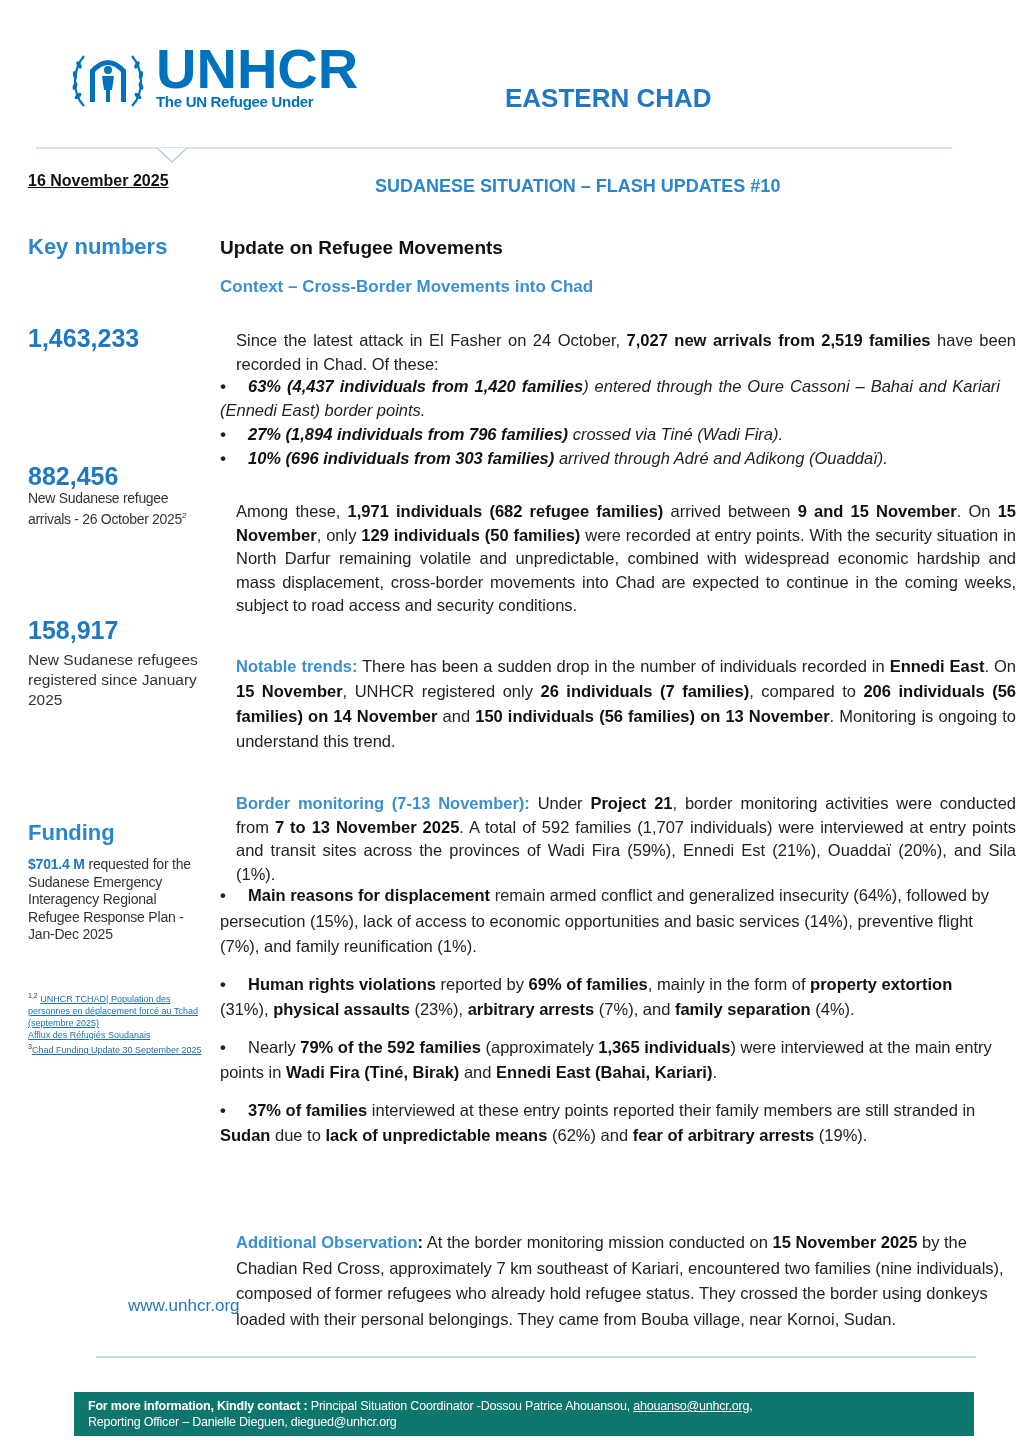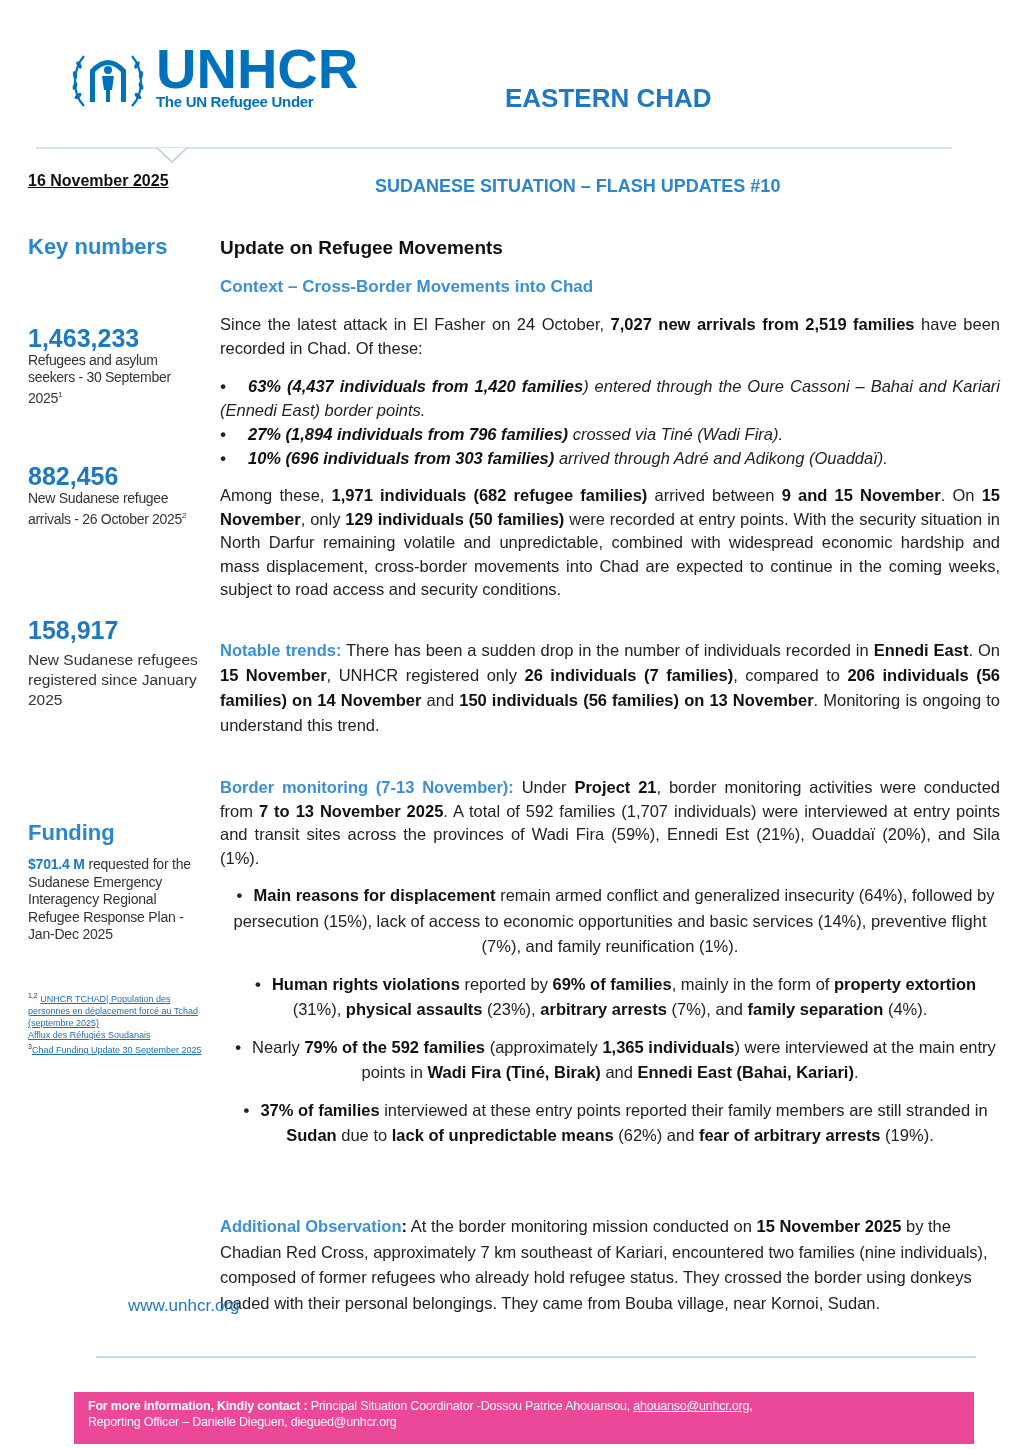--- a/index.html
+++ b/index.html
@@ -30,34 +30,34 @@
   #kn3 .kn-lbl { font-size:15.5px; line-height:20px; letter-spacing:0; margin-top:6px; }
   #funding-h { position:absolute; left:0; top:586px; }
   #funding-txt { position:absolute; left:0; top:622px; width:175px; font-size:14px; line-height:17.5px; color:#333; letter-spacing:-0.2px; }
   #funding-amt { color:#1f78c1; font-weight:bold; }
   #footnotes { position:absolute; left:0; top:756px; width:175px; font-size:9px; line-height:12px; color:#1f6fb5; }
   #footnotes a { color:#1f6fb5; text-decoration:underline; }
   #footnotes sup { font-size:7px; color:#333; }
 
   
   #main { left:220px; top:234px; width:780px; font-size:16.5px; line-height:24px; color:#222; }
-  #main p { margin:0; }
+  #main p { margin:16px; }
   .h-main { font-weight:bold; font-size:19px; color:#111; position:absolute; top:2px; }
   .h-sub { font-weight:bold; font-size:17px; color:#3b8fd3; position:absolute; top:41px; }
   .blk { position:absolute; left:0; width:780px; text-align:justify; }
   .lead { color:#3b8fd3; font-weight:bold; }
   b { color:#111; }
   ul.bul { list-style:none; margin:0; padding:0; }
   ul.bul li { position:relative; padding-left:0; }
   ul.bul li::before { content:"•"; display:inline-block; width:28px; font-weight:bold; }
 
   
   #foot-rule { left:96px; top:1356px; width:880px; height:2px; background:#c9d9ea; }
   #web { left:128px; top:1296px; font-size:17px; color:#1f78c1; }
-  #contact { left:74px; top:1392px; width:900px; height:52px; background:#ec4899; color:#fff; font-size:12.5px; line-height:16px; padding:6px 0 0 14px; box-sizing:border-box; letter-spacing:-0.2px; }
+  #contact { left:74px; top:1392px; width:900px; height:44px; background:#0f766e; color:#fff; font-size:12.5px; line-height:16px; padding:6px 0 0 14px; box-sizing:border-box; letter-spacing:-0.2px; }
   #contact b { color:#fff; }
   #contact a { color:#fff; text-decoration:underline; }
 </style>
 </head>
 <body>
 
 <div id="logo" class="abs">
   <svg id="logo-emblem" viewBox="0 0 76 64">
     <g fill="none" stroke="#0072bc" stroke-width="2.2">
       <path d="M14 58 C2 46 2 22 14 8"></path>
@@ -89,21 +89,20 @@
 </svg>
 
 <div id="date" class="abs">16 November 2025</div>
 <div id="doc-title" class="abs">SUDANESE SITUATION – FLASH UPDATES #10</div>
 
 <div id="sidebar" class="abs">
   <div class="side-h">Key numbers</div>
 
   <div id="kn1" class="kn" style="top:90px;width:175px;">
     <div class="kn-val">1,463,233</div>
-    <div class="kn-lbl"><span>Refugees and asylum seekers - 30 September 2025</span><sup>1</sup></div>
   </div>
 
   <div id="kn2" class="kn" style="top:228px;width:175px;">
     <div class="kn-val">882,456</div>
     <div class="kn-lbl"><span>New Sudanese refugee arrivals - 26 October 2025</span><sup>2</sup></div>
   </div>
 
   <div id="kn3" class="kn" style="top:382px;width:175px;">
     <div class="kn-val">158,917</div>
     <div class="kn-lbl">New Sudanese refugees registered since January 2025</div>
@@ -138,21 +137,21 @@
   </p>
 
   <p class="blk" style="top:404px;line-height:25px;">
     <span class="lead">Notable trends:</span><span> There has been a sudden drop in the number of individuals recorded in </span><b>Ennedi East</b><span>. On </span><b>15 November</b><span>, UNHCR registered only </span><b>26 individuals (7 families)</b><span>, compared to </span><b>206 individuals (56 families) on 14 November</b><span> and </span><b>150 individuals (56 families) on 13 November</b><span>. Monitoring is ongoing to understand this trend.</span>
   </p>
 
   <p class="blk" style="top:542px;line-height:23.5px;">
     <span class="lead">Border monitoring (7-13 November):</span><span> Under </span><b>Project 21</b><span>, border monitoring activities were conducted from </span><b>7 to 13 November 2025</b><span>. A total of 592 families (1,707 individuals) were interviewed at entry points and transit sites across the provinces of Wadi Fira (59%), Ennedi Est (21%), Ouaddaï (20%), and Sila (1%).</span>
   </p>
 
-  <div id="findings" class="blk" style="top:649px;text-align:center;line-height:25.5px;">
+  <div id="findings" class="blk" style="top:649px;text-align:left;line-height:25.5px;">
       <p style="margin: 0px 0px 12px;"><span style="display: inline-block; width: 28px; font-weight: bold;">•</span><b>Main reasons for displacement</b><span> remain armed conflict and generalized insecurity (64%), followed by persecution (15%), lack of access to economic opportunities and basic services (14%), preventive flight (7%), and family reunification (1%).</span></p>
       <p style="margin: 0px 0px 12px;"><span style="display: inline-block; width: 28px; font-weight: bold;">•</span><b>Human rights violations</b><span> reported by </span><b>69% of families</b><span>, mainly in the form of </span><b>property extortion</b><span> (31%), </span><b>physical assaults</b><span> (23%), </span><b>arbitrary arrests</b><span> (7%), and </span><b>family separation</b><span> (4%).</span></p>
       <p style="margin: 0px 0px 12px;"><span style="display: inline-block; width: 28px; font-weight: bold;">•</span><span>Nearly </span><b>79% of the 592 families</b><span> (approximately </span><b>1,365 individuals</b><span>) were interviewed at the main entry points in </span><b>Wadi Fira (Tiné, Birak)</b><span> and </span><b>Ennedi East (Bahai, Kariari)</b><span>.</span></p>
       <p style="margin: 0px 0px 12px;"><span style="display: inline-block; width: 28px; font-weight: bold;">•</span><b>37% of families</b><span> interviewed at these entry points reported their family members are still stranded in </span><b>Sudan</b><span> due to </span><b>lack of unpredictable means</b><span> (62%) and </span><b>fear of arbitrary arrests</b><span> (19%).</span></p>
     </div>
 
   <p class="blk" style="top:980px;text-align:left;line-height:25.5px;">
     <span class="lead">Additional Observation</span><b>:</b><span>  At the border monitoring mission conducted on </span><b>15 November 2025</b><span> by the Chadian Red Cross, approximately 7 km southeast of Kariari, encountered two families (nine individuals), composed of former refugees who already hold refugee status. They crossed the border using donkeys loaded with their personal belongings.  They came from Bouba village, near Kornoi, Sudan.</span>
   </p>
 </div>

